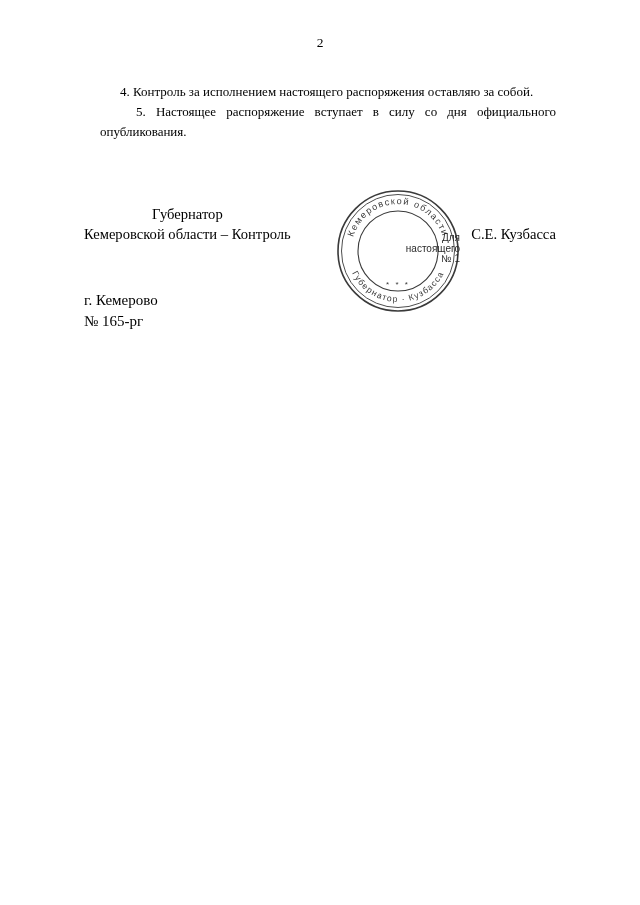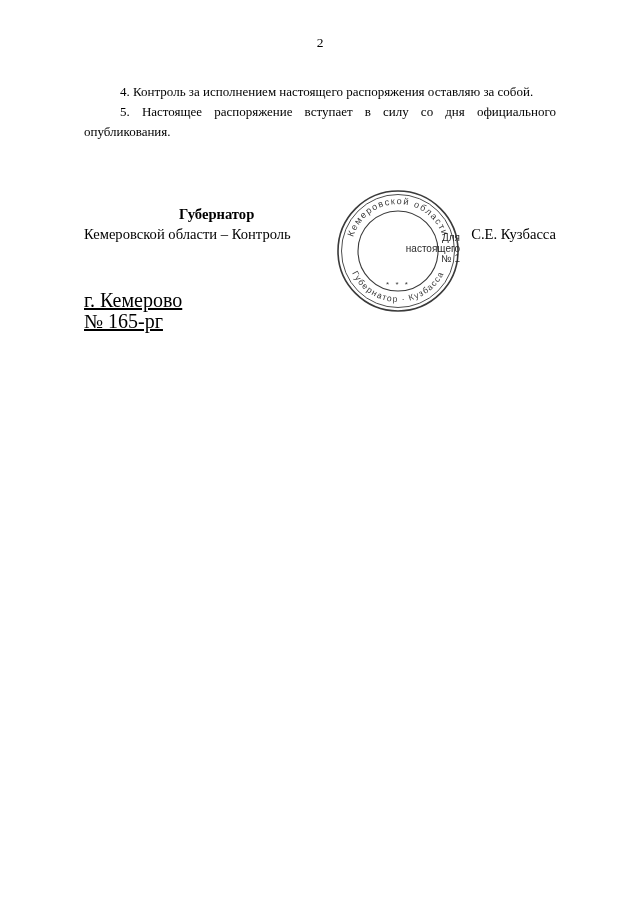--- a/index.html
+++ b/index.html
@@ -43,51 +43,50 @@
     line-height: 20px;
   }
 
   .para {
     text-align: justify;
     text-indent: 36px;
     margin: 0;
   }
   .para + .para {
     margin-top: 0px;
+    margin-left: 16px;
   }
 
   .sign-block {
     position: absolute;
     top: 204px;
     left: 84px;
     width: 472px;
     font-size: 14.6px;
     line-height: 20px;
   }
   .sign-role {
-    margin-left: 95px;
-    font-weight: bold;
+    margin-left: 68px;
   }
   .sign-row {
     position: relative;
     white-space: nowrap;
   }
   .sign-name {
     position: absolute;
     right: 0;
     top: 0;
   }
 
   .footer-block {
     position: absolute;
     top: 290px;
     left: 84px;
-    font-size: 20px;
+    font-size: 15px;
     line-height: 20.5px;
-    text-decoration: underline;
   }
 
   .stamp {
     position: absolute;
     left: 336px;
     top: 189px;
     width: 124px;
     height: 124px;
   }
   .stamp svg {

